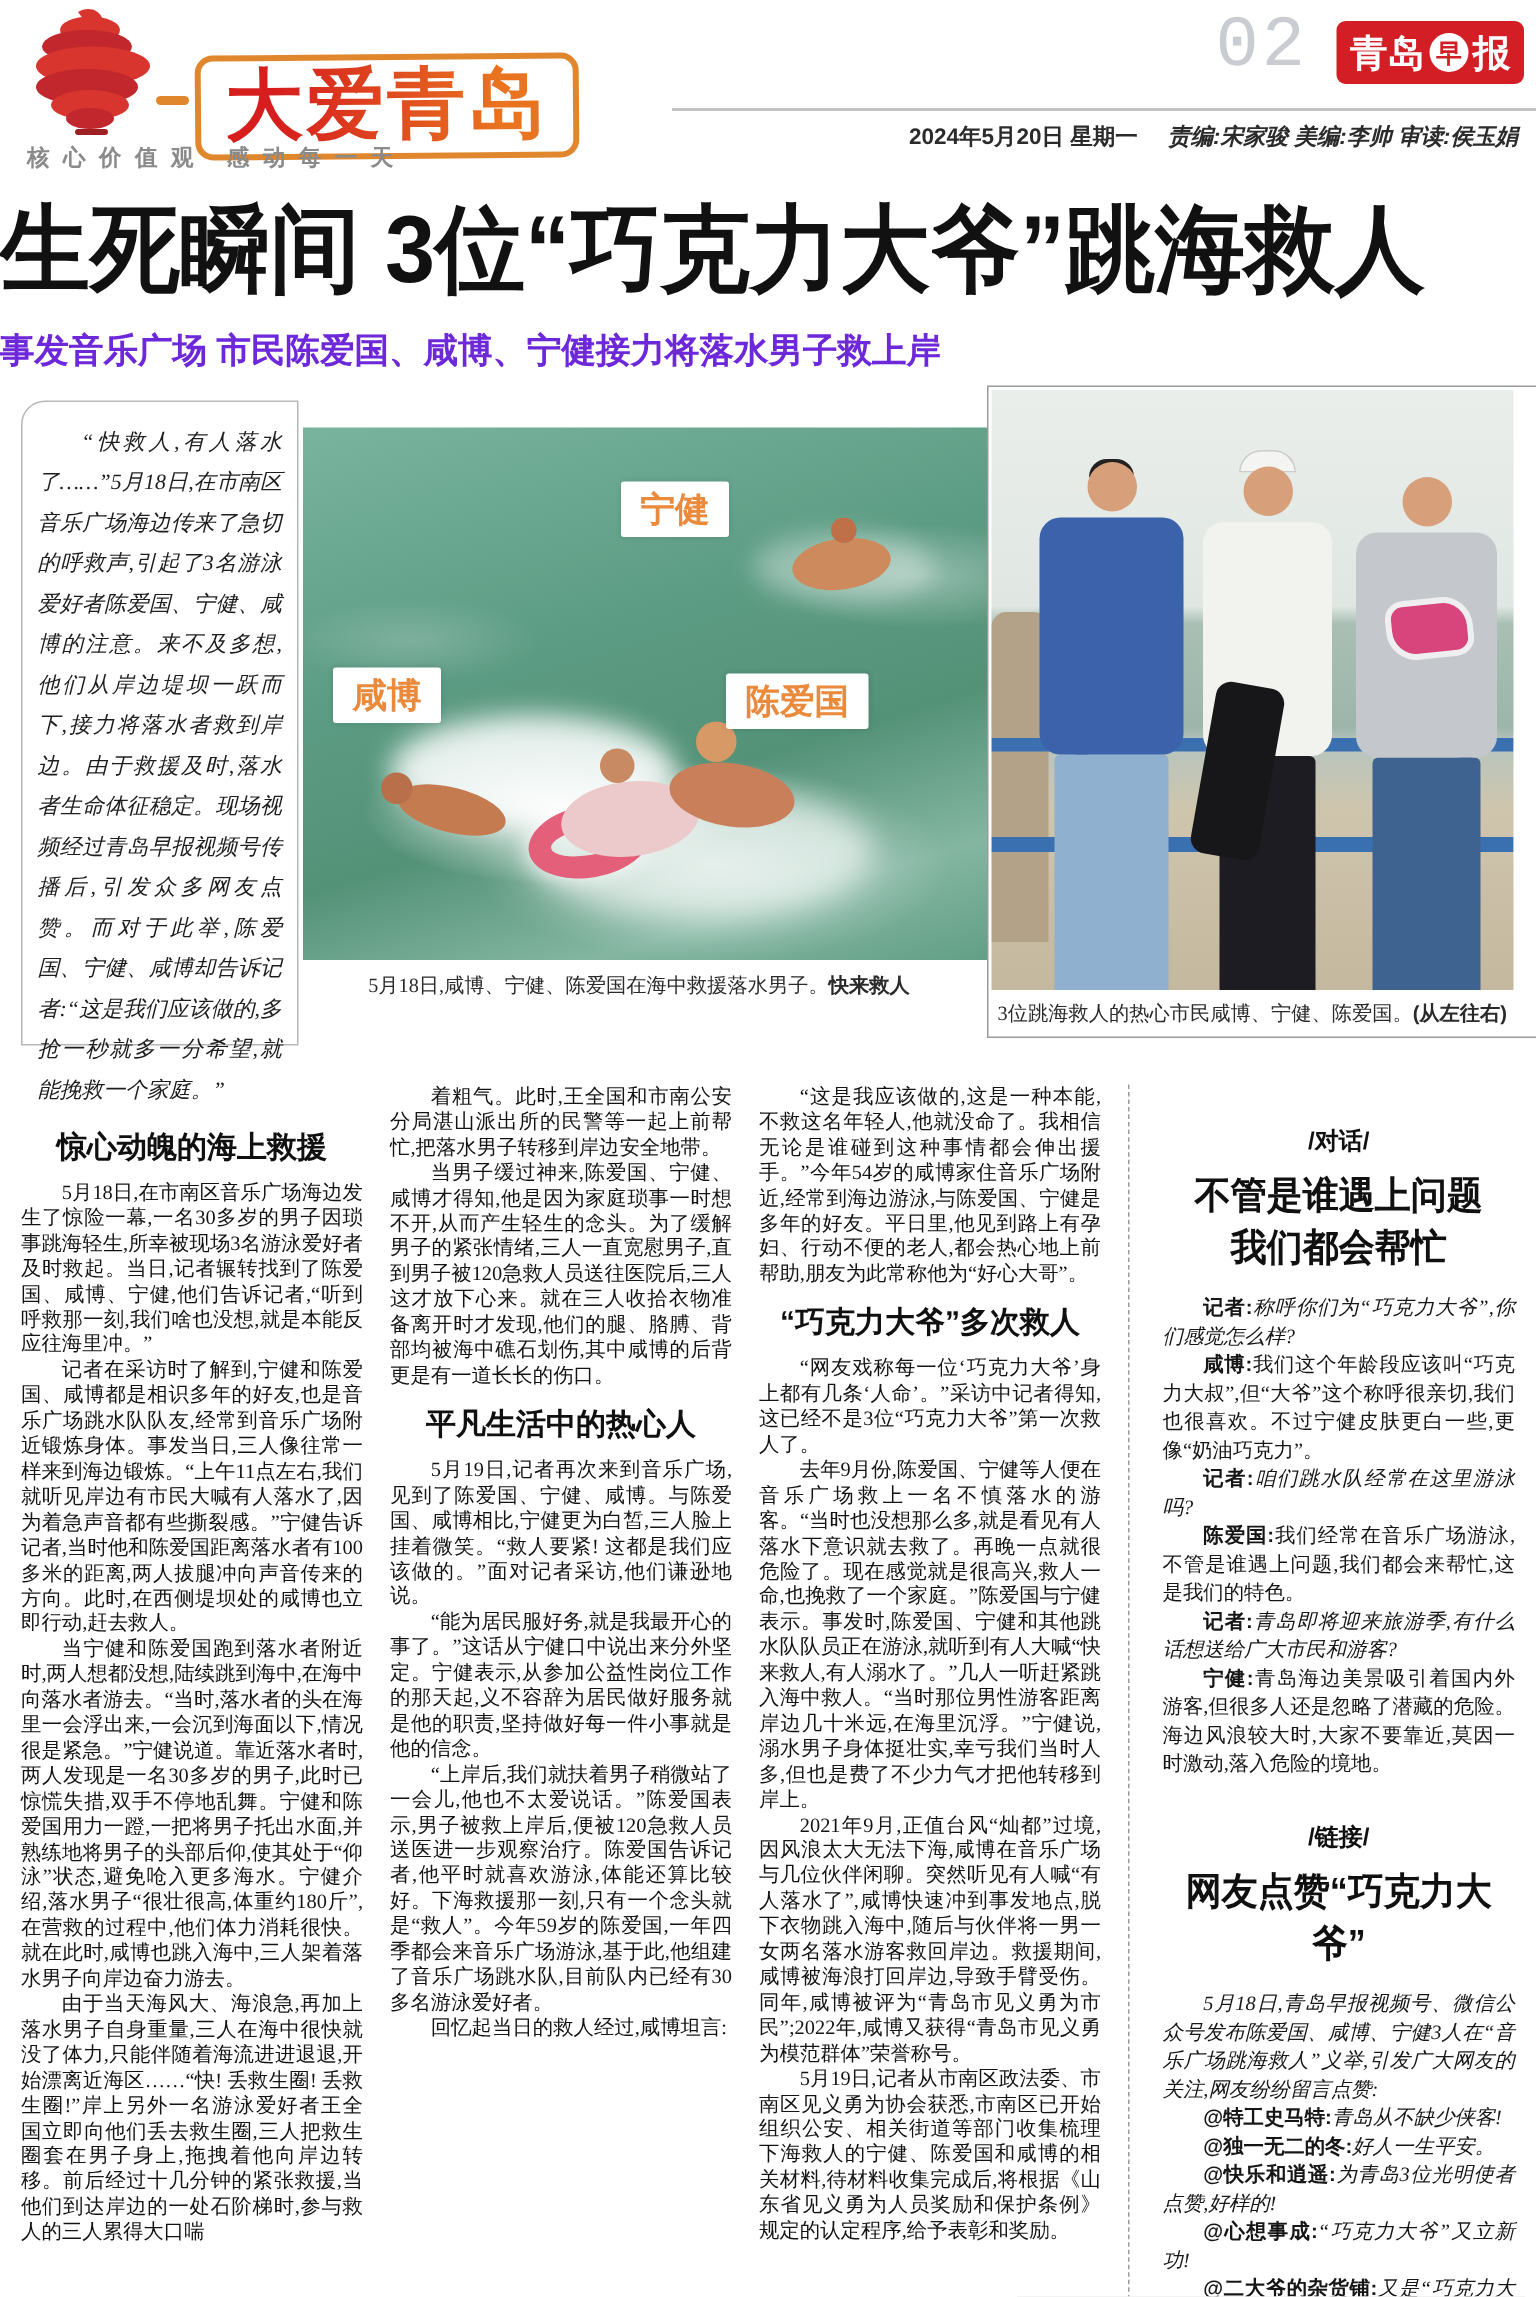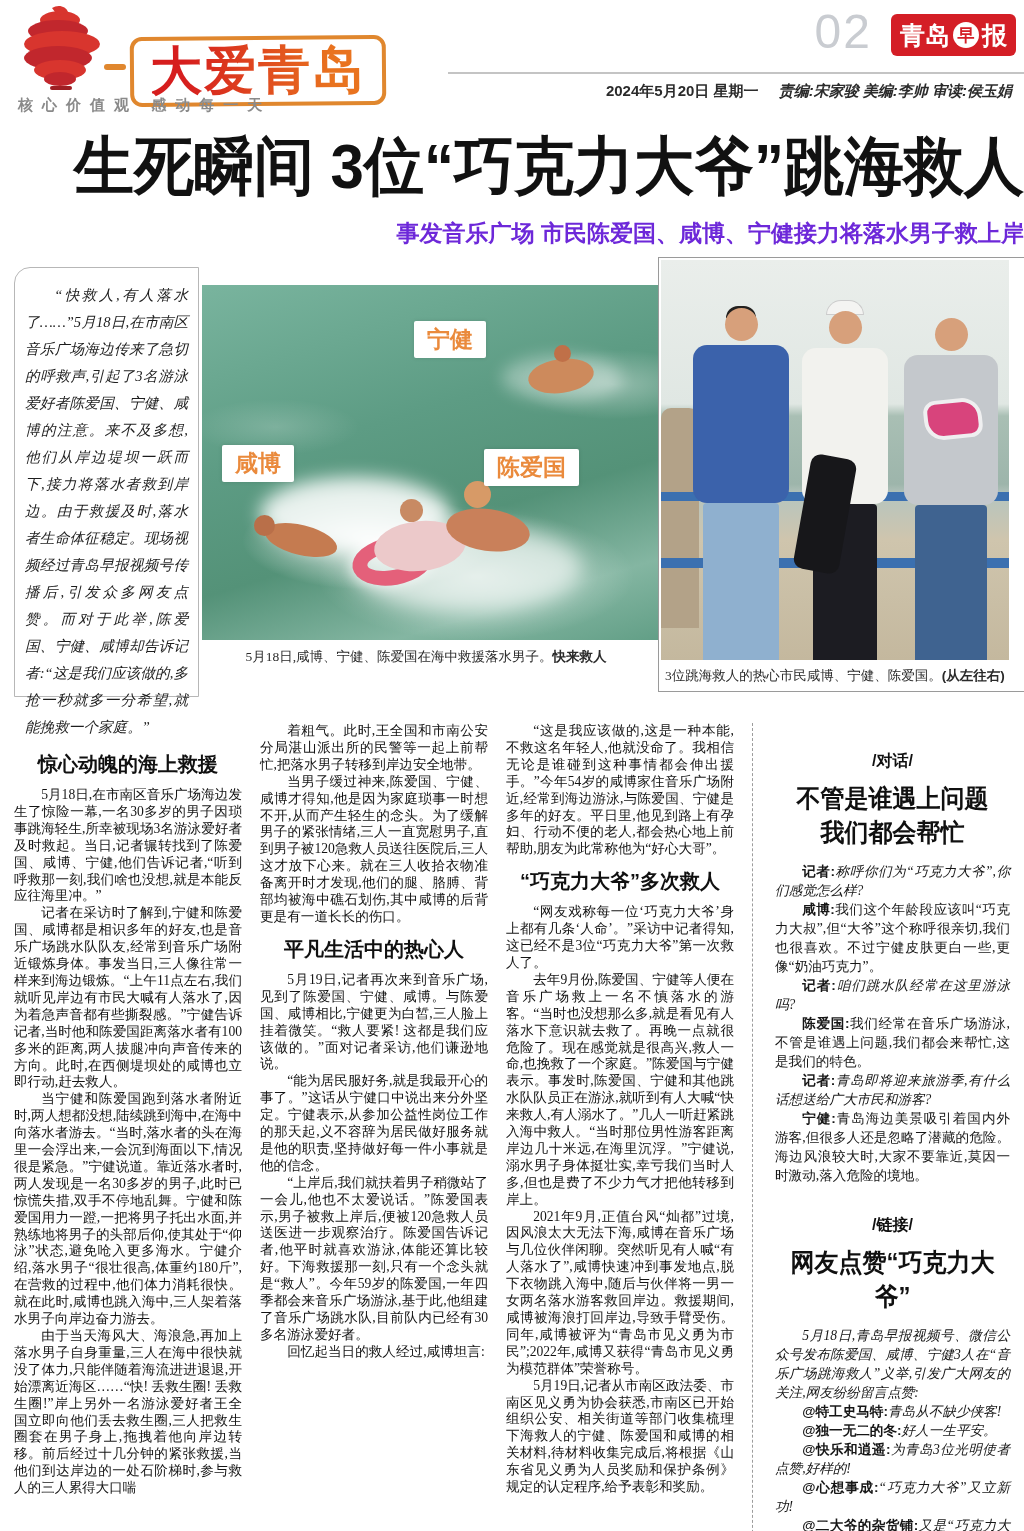--- a/index.html
+++ b/index.html
@@ -24,34 +24,34 @@
     position:absolute; left:18px; top:96px; font-family:"Liberation Sans",sans-serif;
     font-weight:bold; font-size:15px; letter-spacing:9px; color:#8a8a8a;
   }
   .mast-rule{ position:absolute; left:448px; right:0; top:72px; height:2px; background:#c4c4c4; }
   .dateline{
     position:absolute; right:12px; top:82px; font-size:15px; color:#2b2b2b; font-weight:600;
     font-family:"Liberation Sans",sans-serif;
   }
   .dateline .editors{ margin-left:16px;font-style:italic; }
   .pageno{
-    position:absolute; right:152px; top:4px; font-family:Liberation Sans, sans-serif;
+    position:absolute; right:152px; top:4px; font-family:Liberation Mono, monospace;
     font-size:48px; color:#c9ccd1; letter-spacing:2px;
   }
   .paper-logo{
     position:absolute; right:8px; top:14px; height:42px; display:flex; align-items:center;
     background:#d41e26; border-radius:6px; padding:0 9px; color:#fff;
     font-family:"Liberation Sans",sans-serif; font-weight:900; font-size:25px;
   }
   .zao-circle{
     display:inline-flex; width:26px; height:26px; border-radius:50%; background:#fff; color:#d41e26;
     font-size:17px; font-weight:900; align-items:center; justify-content:center; margin:0 3px;
   }
   
-  .headline-area{ padding-top:12px; text-align:right; }
+  .headline-area{ padding-top:12px; text-align:left; }
   .headline-area h1{
     font-family:"Liberation Sans",sans-serif; font-weight:900; font-size:60px; line-height:74px;
     color:#111; white-space:nowrap; letter-spacing:0px; transform:scaleY(1.06);
   }
   .subhead{
     margin-top:14px; font-family:"Liberation Sans",sans-serif; font-weight:800; font-size:23px; color:#6d28d9;
   }
   
   .media-band{ position:relative; height:452px; margin-top:8px; }
   .lead-box{

